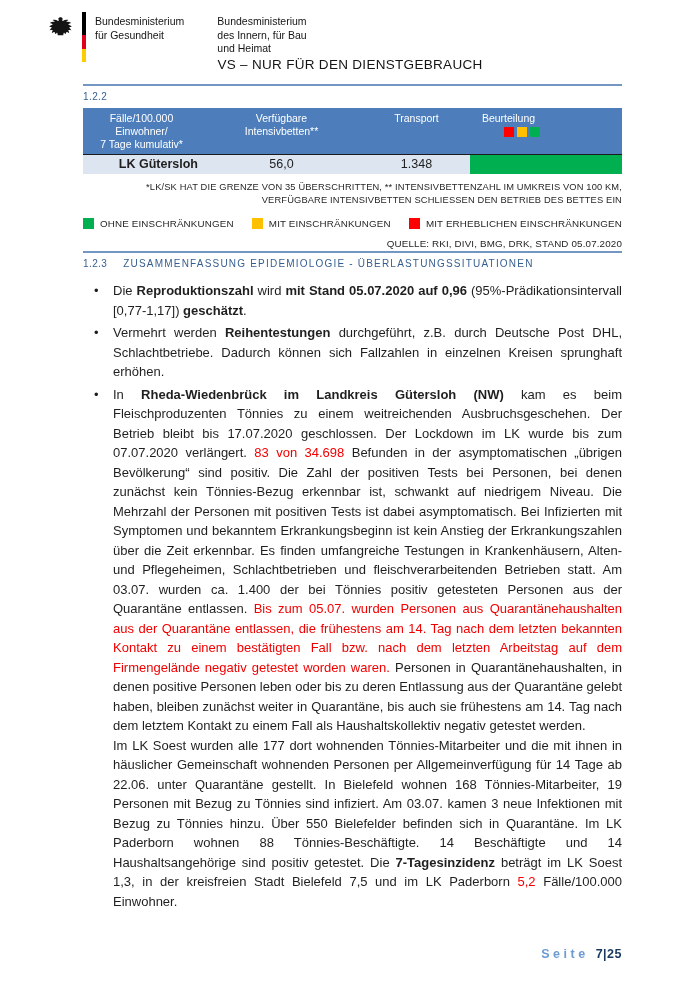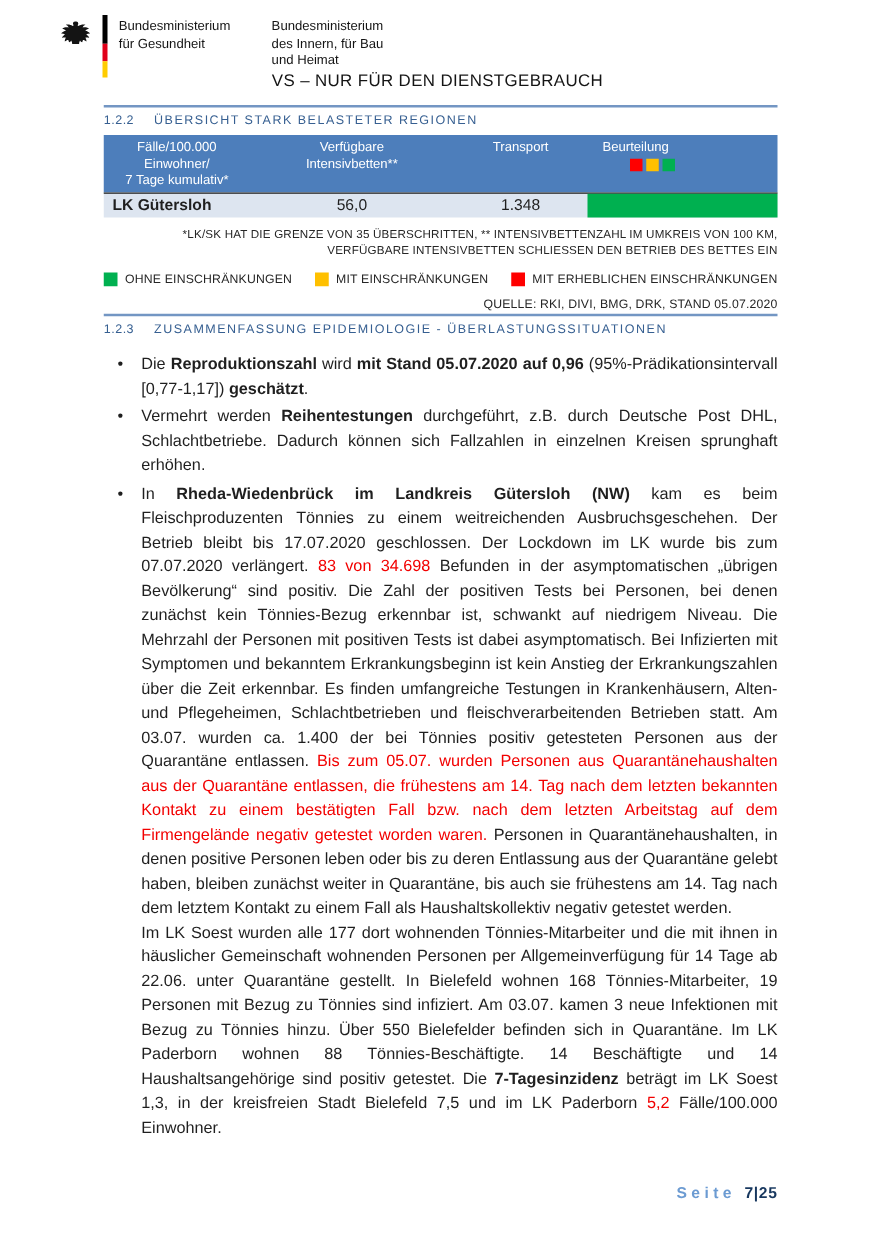--- a/index.html
+++ b/index.html
@@ -30,21 +30,21 @@
   .tbl{margin-top:3px;width:539px;}
   .tbl-head{display:grid;grid-template-columns:117px 163px 107px 77px 75px;
     background:#4D7EBB;color:#fff;font-size:10.5px;line-height:13px;}
   .tbl-head .cell{padding:4px 2px 3px;text-align:center;}
   .tbl-head .cell.region{text-align:left;padding-left:7px;padding-top:8px;}
   .tlight{display:flex;justify-content:flex-end;gap:3px;padding:2px 5px 3px 0;}
   .tlight span{width:10px;height:10px;display:inline-block;}
   .tbl-row{display:grid;grid-template-columns:117px 163px 107px 77px 75px;
     background:#DDE5F0;border-top:1.5px solid #1b1b1b;font-size:12.5px;line-height:17px;}
   .tbl-row .cell{padding:1px 2px;text-align:center;}
-  .tbl-row .cell.region{text-align:left;font-weight:bold;padding-left:7px;}
+  .tbl-row .cell.region{text-align:right;font-weight:bold;padding-left:7px;}
   .status-bar{grid-column:4/6;}
   
   .footnote{margin-top:7px;text-align:right;font-size:9.3px;line-height:12.5px;
     color:#262626;letter-spacing:.15px;}
   .legend{margin-top:12px;display:flex;justify-content:space-between;align-items:center;
     font-size:9.8px;color:#262626;letter-spacing:.15px;}
   .legend-item{display:flex;align-items:center;gap:6px;white-space:nowrap;}
   .legend-item .sq{width:11px;height:11px;flex:0 0 auto;}
   .source{margin-top:9px;text-align:right;font-size:9.8px;color:#262626;letter-spacing:.15px;}
   
@@ -83,21 +83,20 @@
       <div>und Heimat</div>
     </div>
   </div>
 
   <div class="classification">VS – NUR FÜR DEN DIENSTGEBRAUCH</div>
 
   <div class="content">
 
     <div class="sec-heading">
       <span class="num">1.2.2</span>
-      <span>ÜBERSICHT STARK BELASTETER REGIONEN</span>
     </div>
 
     <div class="tbl">
       <div class="tbl-head">
         <div class="cell">
           <div>Fälle/100.000 Einwohner/</div>
           <div>7 Tage kumulativ*</div>
         </div>
         <div class="cell">
           <div>Verfügbare</div>

